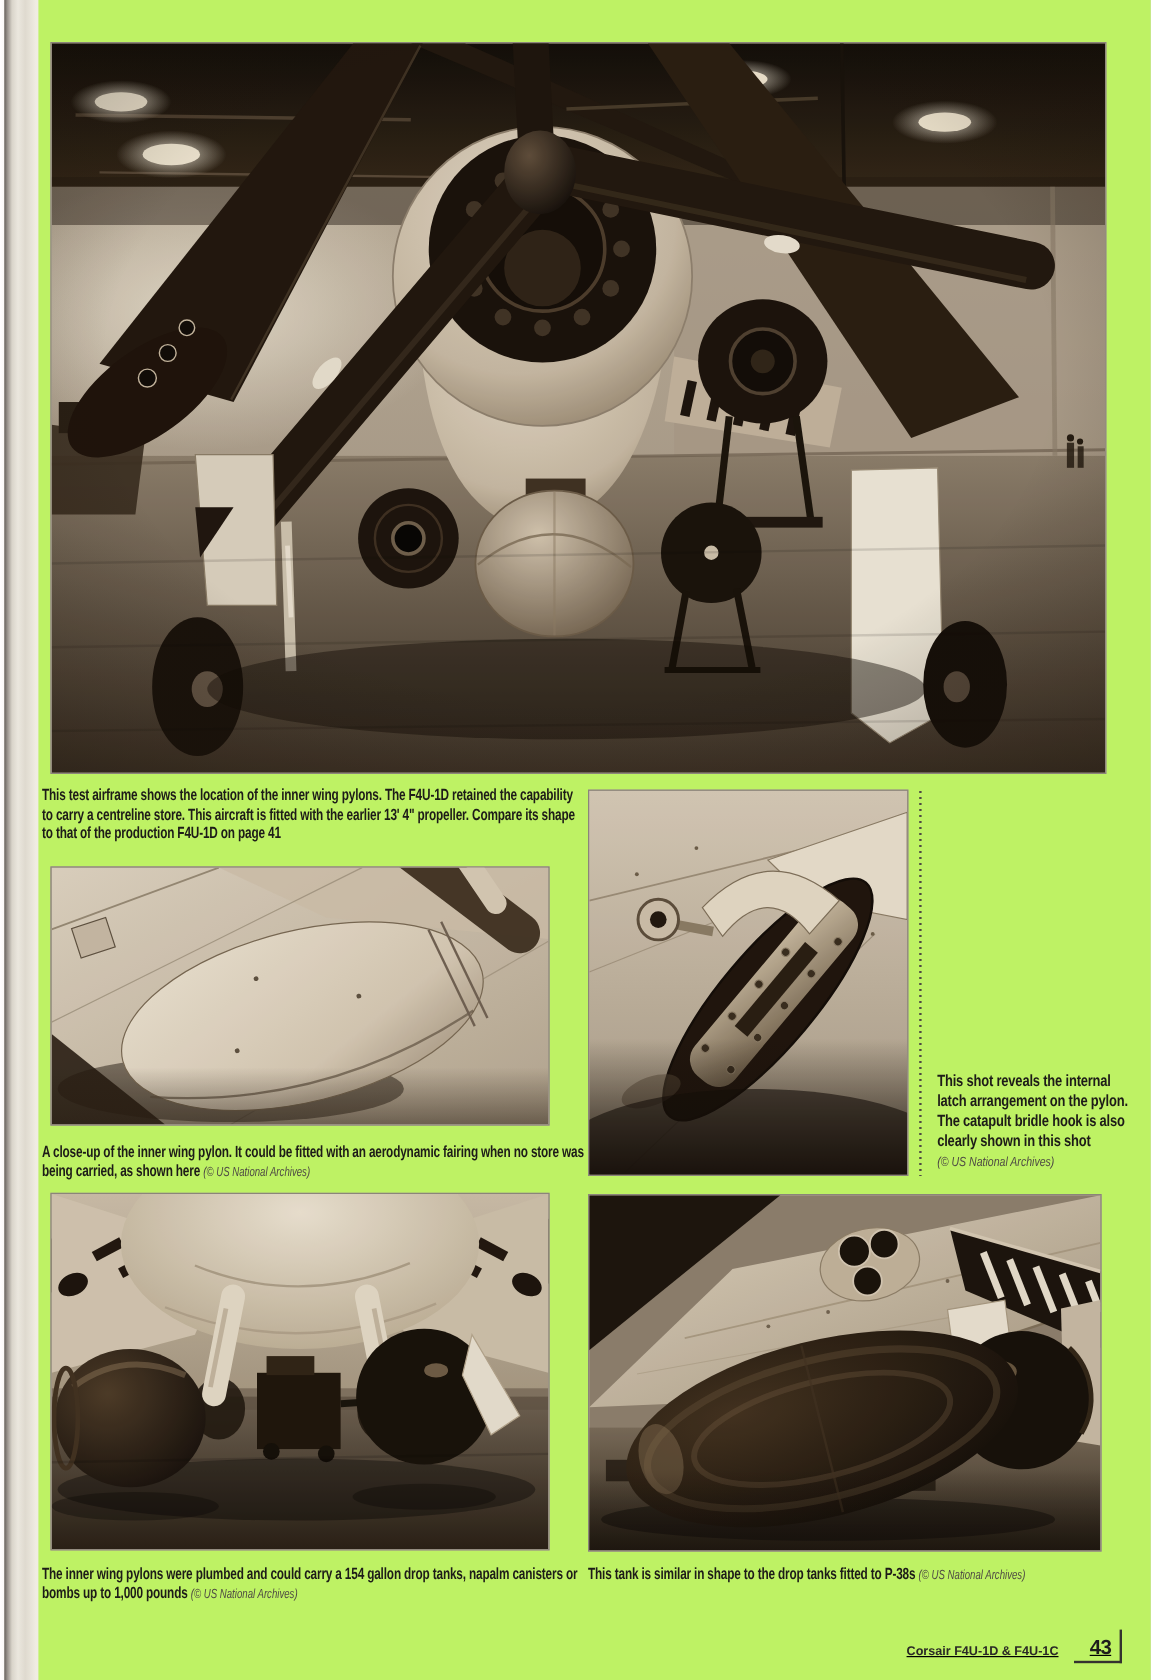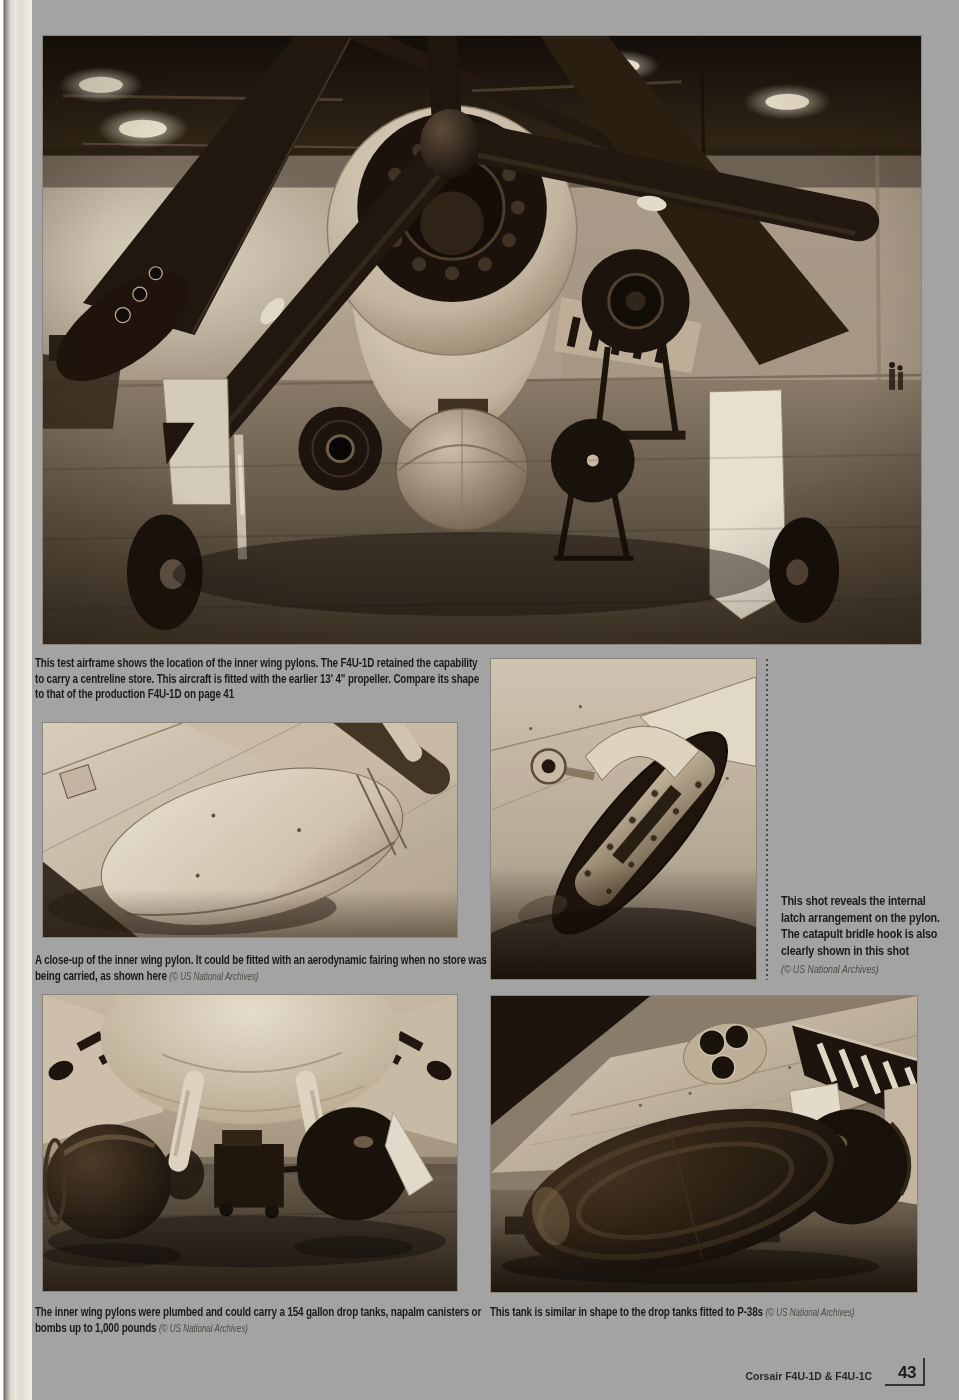--- a/index.html
+++ b/index.html
@@ -1,30 +1,30 @@
 <!DOCTYPE html>
 <html><head>
 <meta charset="utf-8">
 <style>
   html,body{margin:0;padding:0;background:#d8d4cb;}
-  .page{position:relative;width:959px;height:1400px;background:#a3a3a3;overflow:hidden;
+  .page{position:relative;width:959px;height:1400px;background:#bef264;overflow:hidden;
         font-family:"Liberation Sans",sans-serif;}
   .spine{position:absolute;left:0;top:0;width:32px;height:1400px;
     background:linear-gradient(90deg,#ffffff 0px,#fbfaf7 3px,#6e6962 4px,#96918a 6px,#d9d4ca 10px,#ebe7de 15px,#dfdacf 21px,#f0ece2 30px);}
   .photo{position:absolute;border:1px solid #8b857a;background:#b7ab99;overflow:hidden;box-sizing:border-box;}
   .photo svg{display:block;width:100%;height:100%;}
   .cap{position:absolute;color:#1d1b18;font-weight:700;font-size:13.5px;line-height:15.6px;
        letter-spacing:-0.2px;transform-origin:left top;}
   .cap-wide{width:620px;transform:scaleX(.73);}
   .cap-narrow{width:214px;transform:scaleX(.8);line-height:16.5px;}
   .credit{font-weight:400;font-style:italic;font-size:11px;color:#4f4b44;letter-spacing:0;}
   .credit-block{display:block;margin-top:2px;}
   .dotline{position:absolute;left:766px;top:659px;height:321px;width:2px;
     background-image:repeating-linear-gradient(to bottom,#4e4a43 0 2px,rgba(0,0,0,0) 2px 5px);}
-  .footer{position:absolute;top:1358px;right:34px;display:flex;align-items:flex-end;gap:13px;}
+  .footer{position:absolute;top:1358px;right:24px;display:flex;align-items:flex-end;gap:13px;text-decoration:underline;}
   .book-title{font-weight:700;font-size:10.5px;color:#2a2926;padding-bottom:4px;letter-spacing:0;}
   .pagenum-wrap{border-bottom:2px solid #34332f;border-right:2px solid #34332f;
     padding:5px 7px 1px 13px;}
   .pagenum{font-weight:700;font-size:17px;color:#1e1d1b;letter-spacing:-0.5px;text-align:center;}
 </style>
 </head>
 <body>
 
 <div class="page">
   <div class="spine"></div>

